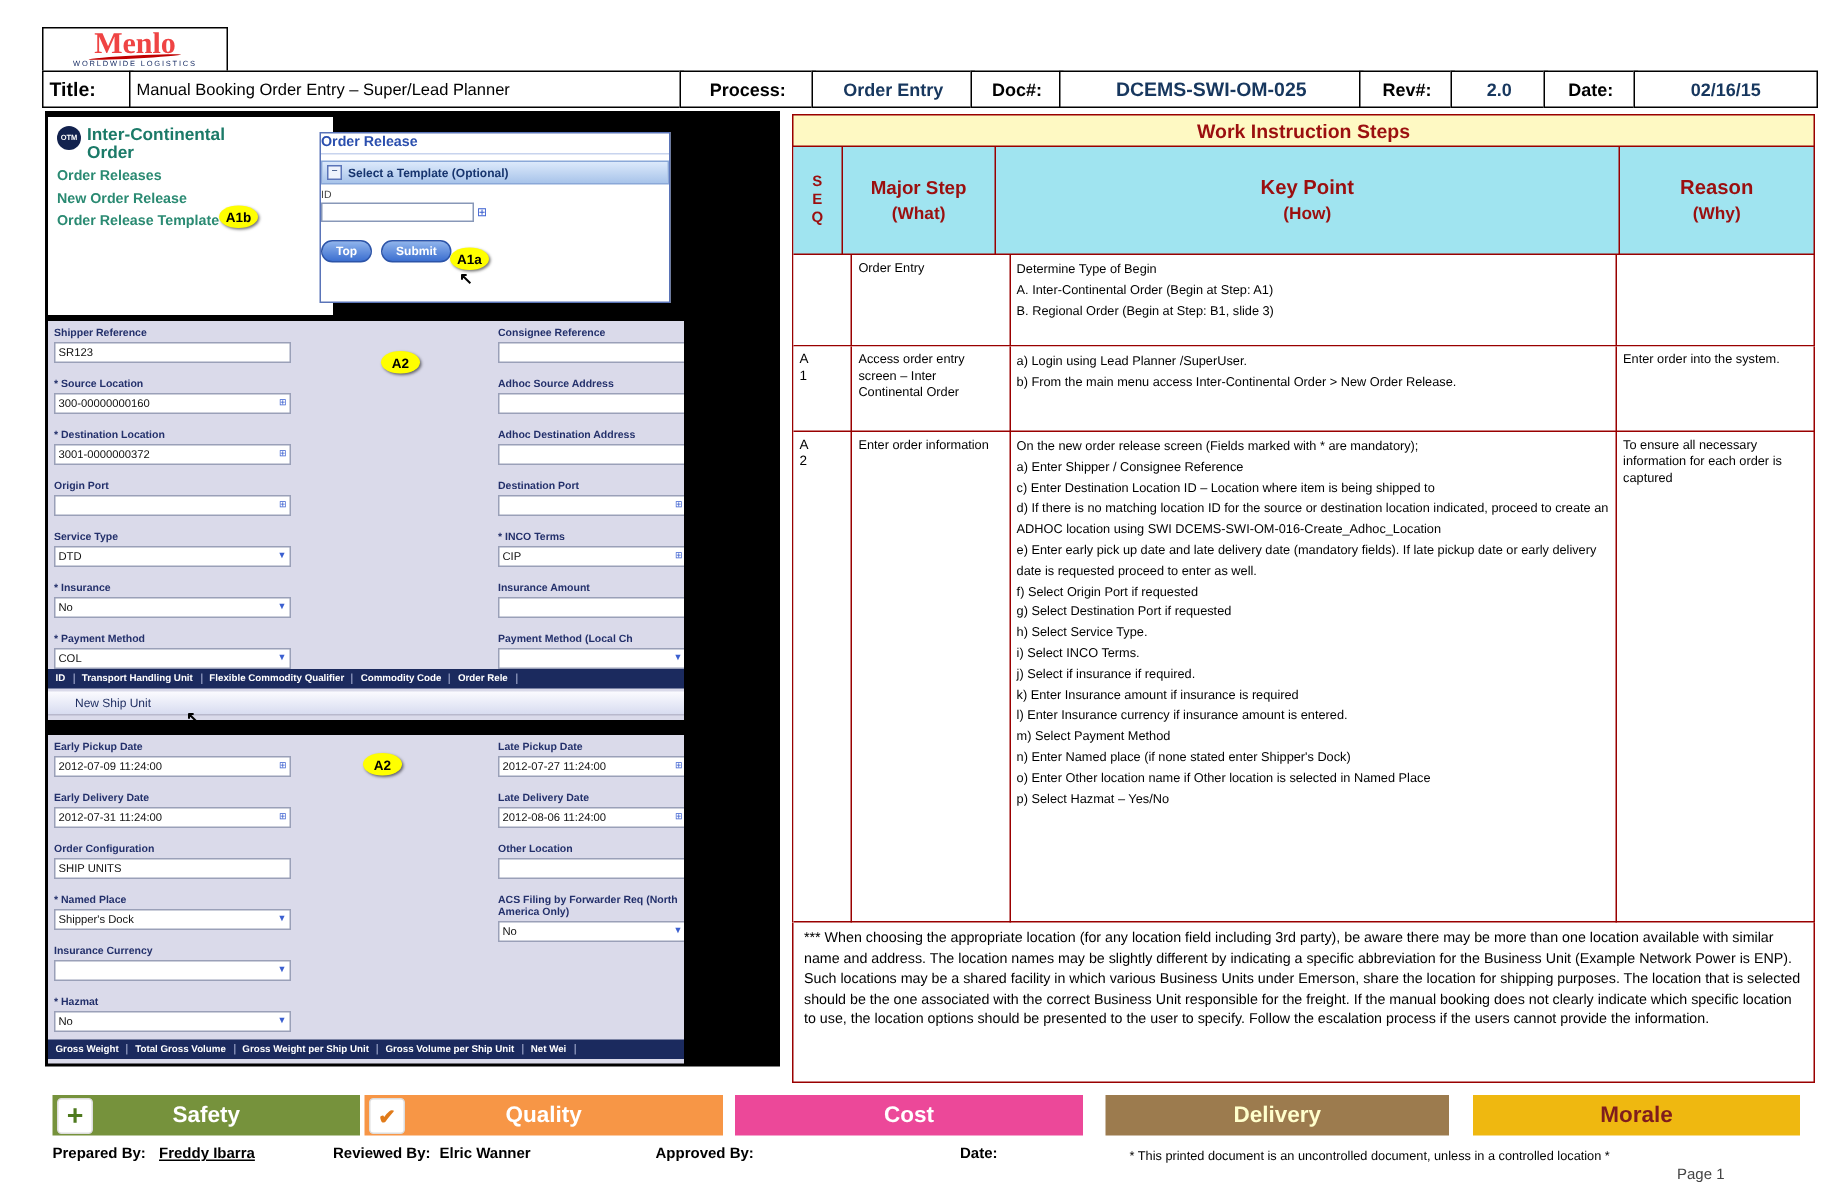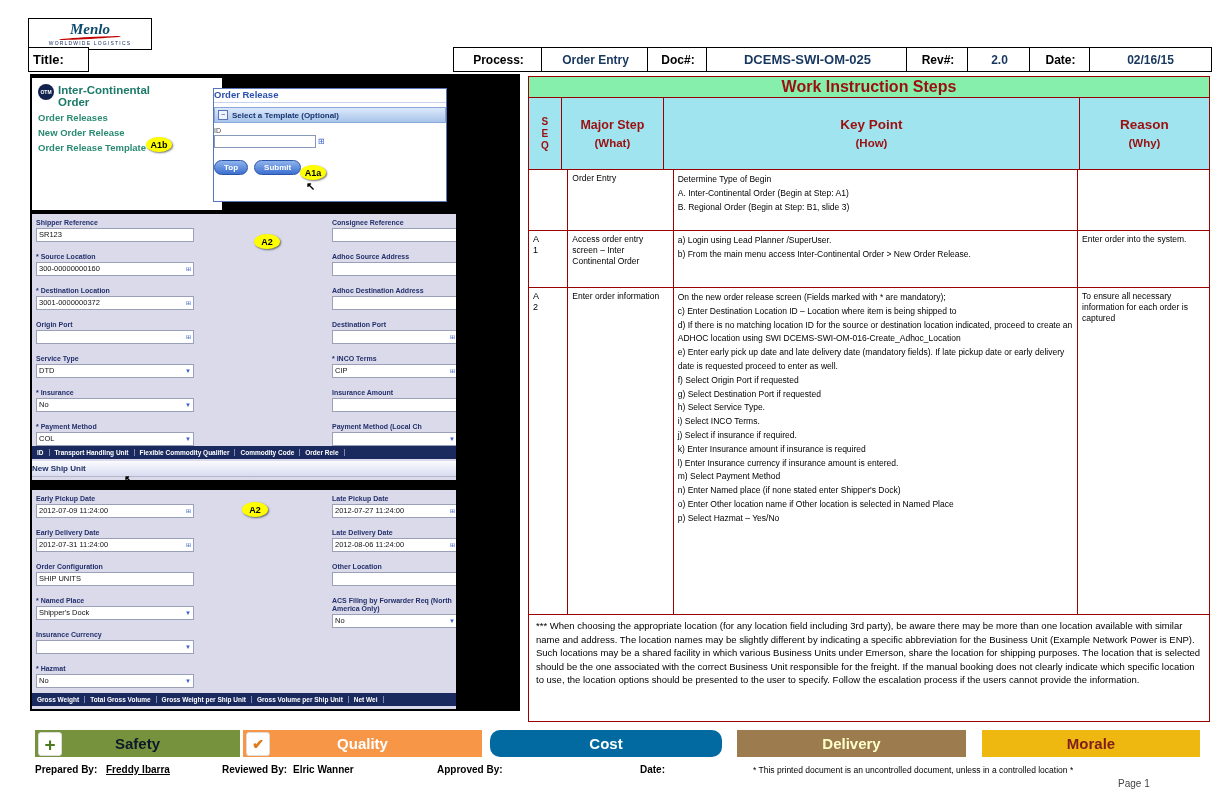--- a/index.html
+++ b/index.html
@@ -2,21 +2,21 @@
 <html><head>
 <meta charset="utf-8">
 <style>
   html,body{margin:0;padding:0}
   body{font-family:"Liberation Sans",sans-serif;background:#fff}
   #page{position:relative;width:1224px;height:792px;background:#fff;overflow:hidden}
 
   
   .logo-cell{position:absolute;left:28px;top:18px;width:122px;height:30px;border:1px solid #000;background:#fff;
     display:flex;flex-direction:column;align-items:center;justify-content:center}
-  .logo-script{font-family:"Liberation Serif",serif;font-style:italic;font-weight:bold;font-size:15px;color:#0c4a6e;line-height:13px}
+  .logo-script{font-family:"Liberation Serif",serif;font-weight:bold;font-size:20px;color:#ef4444;line-height:13px}
   .logo-swoosh{width:62px;height:2px;background:#c00000;border-radius:50%;transform:rotate(-3deg);margin:1px 0}
   .logo-sub{font-size:5px;color:#1a2f66;letter-spacing:1.2px}
   .title-cell{position:absolute;left:149px;top:18px;width:1061px;height:30px;background:#b8cce4;border:1px solid #000;
     display:flex;align-items:center;justify-content:center}
   .title-text{font-size:17px;font-weight:bold;color:#17375e;letter-spacing:.5px}
 
   
   .mcell{position:absolute;top:47px;height:23px;border:1px solid #000;background:#fff;display:flex;align-items:center;overflow:hidden}
   .mcell.center{justify-content:center}
   .lbl{font-weight:bold;font-size:12px;color:#000;padding:0 4px;white-space:nowrap}
@@ -65,26 +65,26 @@
   .col-l .fbox{width:152px}
   .col-r .fbox{width:120px}
   .fval{white-space:nowrap}
   .ficon{font-size:6px;color:#3b5fd0;line-height:1;flex:none}
   .navy-bar{position:absolute;left:0;width:424px;height:13px;background:#1b2a5e;display:flex;align-items:center;overflow:hidden}
   #form1 .navy-bar{top:232px}
   #form2 .navy-bar{bottom:3px}
   .seg{font-size:6.5px;color:#fff;font-weight:bold;padding:0 5px;border-right:1px solid #7e88b0;white-space:nowrap}
   .nsu-bar{position:absolute;left:0;top:247px;width:424px;height:15px;background:linear-gradient(#fbfbff,#d8dcf0);
     border-bottom:1px solid #b8b8cc;display:flex;align-items:center}
-  .nsu-text{font-size:8px;font-weight:bold;color:#1b2a5e;padding-left:0}
+  .nsu-text{font-size:8px;font-weight:normal;color:#1b2a5e;padding-left:18px}
 
   
   .steps{position:absolute;left:528px;top:76px;width:682px}
-  .banner{height:20px;background:#86efac;border:1px solid #990000;display:flex;align-items:center;justify-content:center;
-    font-size:16px;font-weight:bold;color:#9b0f0f}
+  .banner{height:20px;background:#fef9c3;border:1px solid #990000;display:flex;align-items:center;justify-content:center;
+    font-size:13px;font-weight:bold;color:#9b0f0f}
   .steps-table{border-left:1px solid #990000}
   .trow{display:flex}
   .cell{border-right:1px solid #990000;border-bottom:1px solid #990000;overflow:hidden;background:#fff}
   .c-seq{width:32px}.c-major{width:102px}.c-key{width:418px}.c-reason{width:130px}
   .th{background:#a0e4f0;display:flex;flex-direction:column;align-items:center;justify-content:center;
     color:#9b0f0f;font-weight:bold;text-align:center}
   .thead .cell{height:71px}
   .r0 .cell{height:54px}.r1 .cell{height:50px}.r2 .cell{height:320px}
   .h-main{font-size:12.5px;line-height:14px}
   .h-main.bigger{font-size:13.5px}
@@ -126,20 +126,23 @@
 
   <div class="logo-cell">
     <div class="logo-script">Menlo</div>
     <div class="logo-swoosh"></div>
     <div class="logo-sub">WORLDWIDE LOGISTICS</div>
   </div>
 
   <div class="mcell" style="left:28px;width:59px">
     <span class="lbl big">Title:</span>
     </div>
+  <div class="mcell" style="left:86px;width:368px">
+    <span class="val">Manual Booking Order Entry – Super/Lead Planner</span>
+    </div>
   <div class="mcell center" style="left:453px;width:89px">
     <span class="lbl">Process:</span>
     </div>
   <div class="mcell center" style="left:541px;width:107px">
     <span class="val-navy">Order Entry</span>
     </div>
   <div class="mcell center" style="left:647px;width:60px">
     <span class="lbl">Doc#:</span>
     </div>
   <div class="mcell center" style="left:706px;width:201px">
@@ -457,20 +460,21 @@
         <div class="cell c-seq body-cell seq-val">
             <div class="seq-line">A</div>
             <div class="seq-line">2</div>
           </div>
         <div class="cell c-major body-cell">
           <div class="major-txt">Enter order information</div>
         </div>
         <div class="cell c-key body-cell">
           <div class="kp-intro">On the new order release screen (Fields marked with * are mandatory);</div>
           <div>
+              <div class="kp-line">a)   Enter Shipper / Consignee Reference</div>
               <div class="kp-line">c)   Enter Destination Location ID – Location where item  is being shipped to</div>
               <div class="kp-line">d)   If there is  no matching location  ID for the source or destination location indicated, proceed  to create an ADHOC location using SWI    DCEMS-SWI-OM-016-Create_Adhoc_Location</div>
               <div class="kp-line">e)   Enter early pick up date and late delivery date (mandatory fields).  If late pickup date or early delivery date is  requested proceed to enter as well.</div>
               <div class="kp-line">f)    Select Origin Port if requested</div>
               <div class="kp-line">g)   Select Destination Port if requested</div>
               <div class="kp-line">h)   Select Service Type.</div>
               <div class="kp-line">i)    Select INCO Terms.</div>
               <div class="kp-line">j)    Select if insurance if required.</div>
               <div class="kp-line">k)   Enter Insurance amount if insurance is  required</div>
               <div class="kp-line">l)    Enter Insurance currency if insurance amount is  entered.</div>
@@ -485,29 +489,29 @@
         </div>
       </div>
     </div>
     <div class="note">*** When choosing the appropriate location (for any location field including 3rd party), be aware there may be more than one location available with similar name and address. The location names may be slightly different by indicating a specific abbreviation for the Business Unit (Example Network Power is ENP).  Such locations may be a shared facility in which various Business Units under Emerson, share the location for shipping purposes. The location that is selected should be the one associated with the correct Business Unit responsible for the freight. If the manual booking does not clearly indicate which specific location to use, the location options should be presented to the user to specify. Follow the escalation process if the users cannot provide the information.</div>
   </div>
 
   <div class="pillar" id="p-safety" style="background: rgb(118, 146, 60);">
     <span class="p-iconbox">
       <span class="p-icon" style="color: rgb(78, 122, 30);">+</span>
     </span>
-    <span style="color: #0f172a;">Safety</span>
+    <span style="color: #ffffff;">Safety</span>
   </div>
   <div class="pillar" id="p-quality" style="background: rgb(247, 150, 70);">
     <span class="p-iconbox">
       <span class="p-icon" style="color: rgb(224, 123, 26);">✔</span>
     </span>
     <span style="color: rgb(255, 255, 255);">Quality</span>
   </div>
-  <div class="pillar" id="p-cost" style="background: #0369a1; border-radius: 10px;">
+  <div class="pillar" id="p-cost" style="background: #ec4899;">
     <span style="color: rgb(255, 255, 255);">Cost</span>
   </div>
   <div class="pillar" id="p-delivery" style="background: rgb(156, 123, 78);">
     <span style="color: rgb(255, 255, 204);">Delivery</span>
   </div>
   <div class="pillar" id="p-morale" style="background: rgb(239, 184, 16);">
     <span style="color: rgb(127, 29, 29);">Morale</span>
   </div>
 
   <span class="f-item" style="left:35px">Prepared By:</span>

